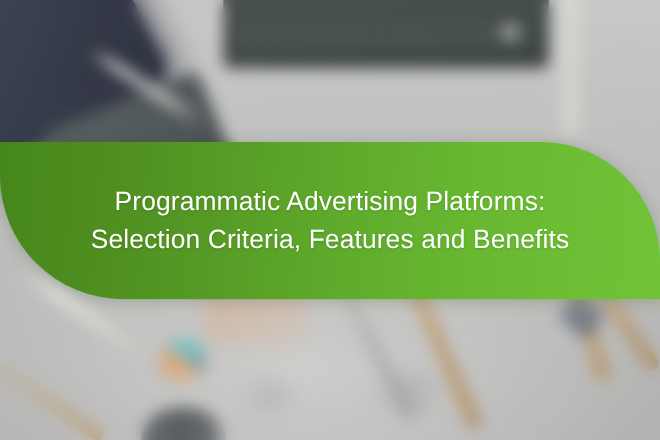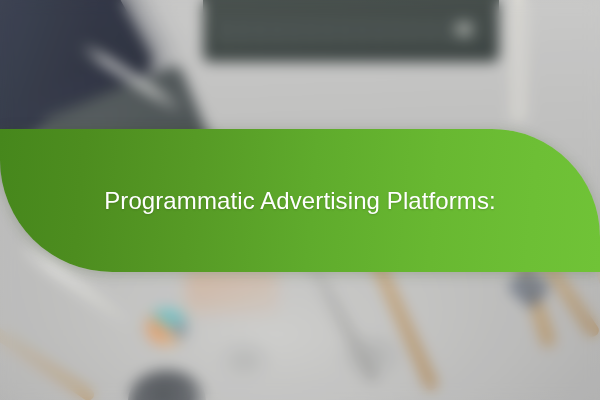--- a/index.html
+++ b/index.html
@@ -360,15 +360,16 @@
     <div class="obj-pencil-tip"></div>
     <div class="obj-pencil-far-right"></div>
     <div class="obj-pencil-bl"></div>
 
     <div class="photo-blur"></div>
     <div class="photo-soften"></div>
   </div>
 
   <div class="title-banner">
     <div class="title-line">Programmatic Advertising Platforms:</div>
+    <div class="title-line">Selection Criteria, Features and Benefits</div>
   </div>
 
 </div>
 
 </body></html>

